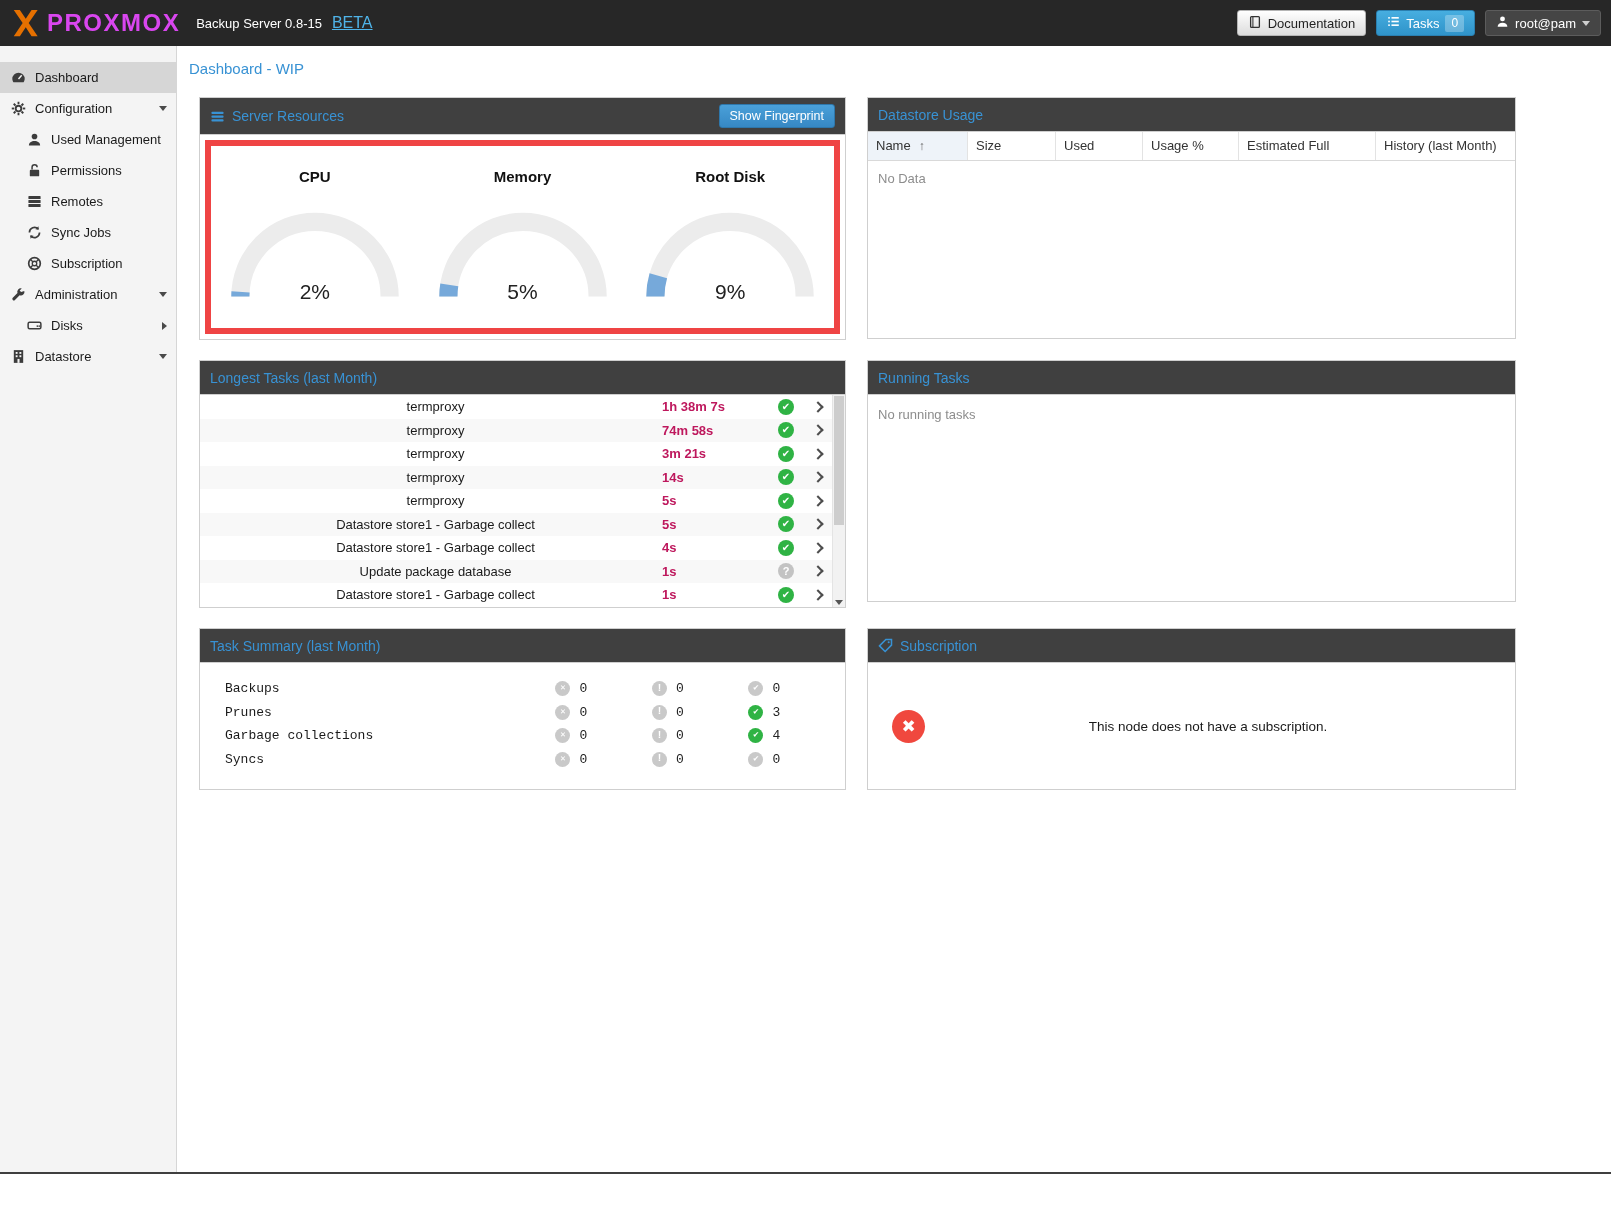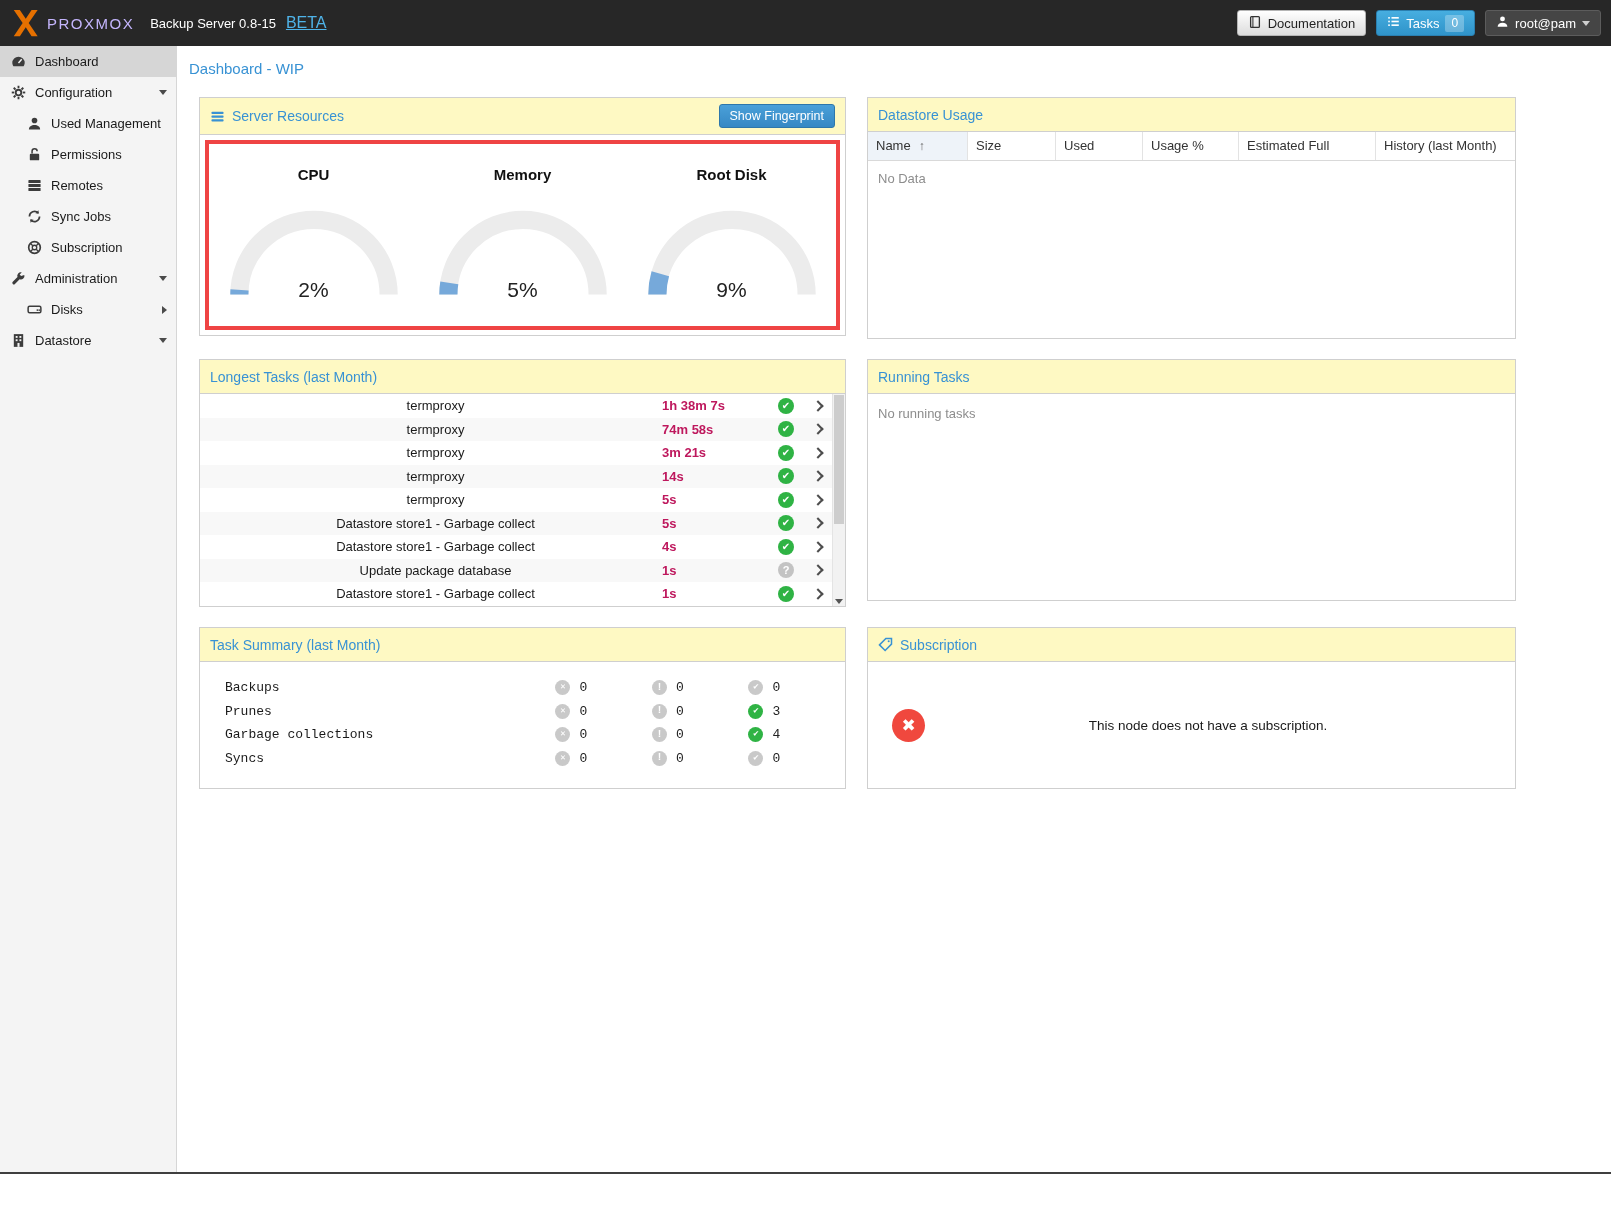--- a/index.html
+++ b/index.html
@@ -6,63 +6,63 @@
   html,body { width:1611px; height:1206px; background:#fff;
     font-family:"Liberation Sans","DejaVu Sans",sans-serif; font-size:13px; color:#222; }
   .app { position:absolute; top:0; left:0; width:1611px; height:1174px;
     border-bottom:2px solid #3f3f3f; overflow:hidden; background:#fff; }
 
   
   .topbar { position:absolute; top:0; left:0; right:0; height:46px; background:#272727;
     display:flex; align-items:center; padding:0 10px; gap:10px; }
   .logo { display:flex; align-items:center; gap:7px; }
   .logo-x { width:30px; height:30px; }
-  .brand { color:#c4b5fd; font-weight:normal; font-size:15px; letter-spacing:1.5px; }
+  .brand { color:#d946ef; font-weight:bold; font-size:24px; letter-spacing:1.5px; }
   .apptitle { color:#fff; font-size:13px; margin-left:6px; }
   .beta { color:#4fb3e8; text-decoration:underline; font-size:16px; cursor:pointer; }
   .tb-spacer { flex:1; }
   .tb-btn { height:26px; display:inline-flex; align-items:center; gap:6px; padding:0 10px;
     border-radius:3px; font-size:13px; cursor:pointer; }
   .btn-doc { background:linear-gradient(#ffffff,#dcdcdc); border:1px solid #b5b5b5; color:#222; }
   .btn-tasks { background:linear-gradient(#47aee0,#2f93c9); border:1px solid #2a7fb0; color:#fff; }
   .btn-user { background:#454545; border:1px solid #5c5c5c; color:#fff; }
   .badge { background:rgba(255,255,255,.28); border-radius:2px; padding:0 6px; font-size:12px; line-height:17px; }
   .caret-down { width:0; height:0; border-left:4px solid transparent; border-right:4px solid transparent;
     border-top:5px solid currentColor; display:inline-block; }
   .caret-right { width:0; height:0; border-top:4px solid transparent; border-bottom:4px solid transparent;
     border-left:5px solid #4a4a4a; display:inline-block; }
 
   
   .sidebar { position:absolute; top:46px; left:0; width:177px; bottom:0; background:#f4f4f4;
-    border-right:1px solid #d6d6d6; padding-top:0; }
+    border-right:1px solid #d6d6d6; padding-top:16px; }
   .side-item { height:31px; display:flex; align-items:center; gap:9px; padding-left:11px;
     color:#1a1a1a; cursor:pointer; }
   .side-item.child { padding-left:27px; }
   .side-item.selected { background:#d6d6d6; }
   .side-item .sicon { width:15px; height:15px; color:#3c3c3c; display:inline-flex; flex:none; }
   .side-item .sicon svg { width:15px; height:15px; }
   .side-caret { margin-left:auto; margin-right:9px; color:#4a4a4a; }
 
   
   .main { position:absolute; top:46px; left:177px; right:0; bottom:0; background:#fff; overflow:hidden; }
   .page-title { padding:14px 12px 8px 12px; color:#3892d4; font-size:15px; }
   .grid { padding:12px 0 0 22px; display:grid; grid-template-columns:647px 649px; gap:20px 21px;
     align-items:start; }
 
   .panel { border:1px solid #cfcfcf; background:#fff; }
   .panel-header { height:34px; display:flex; align-items:center; gap:7px; padding:0 10px;
-    background:#fef9c3; border-bottom:1px solid #cfcfcf; color:#3892d4; font-size:14px; }
+    background:#404040; border-bottom:1px solid #cfcfcf; color:#3892d4; font-size:14px; }
   .panel-header .hicon { display:inline-flex; color:#3892d4; }
 
   
   .sr-header { height:37px; }
   .btn-fingerprint { margin-left:auto; background:linear-gradient(#4aa0d9,#3688c4); border:1px solid #2e77ab;
     color:#fff; font-size:12.5px; padding:4px 10px; border-radius:3px; cursor:pointer; }
   .sr-body { padding:5px; }
-  .resource-box { border:4px solid #ef4444; padding:22px 0 22px; display:flex; }
+  .resource-box { border:6px solid #ef4444; padding:22px 0 22px; display:flex; }
   .gauge { flex:1; text-align:center; }
   .gauge-title { font-weight:bold; font-size:15px; color:#111; margin-bottom:20px; }
   .gauge-wrap { position:relative; width:182px; margin:0 auto; }
   .gauge-svg { width:182px; height:101px; display:block; }
   .gauge-bg { fill:none; stroke:#ececec; stroke-width:20; }
   .gauge-val { fill:none; stroke:#76a9da; stroke-width:20; }
   .gauge-value { position:absolute; bottom:2px; left:0; right:0; text-align:center;
     font-size:21px; color:#222; }
 
   

